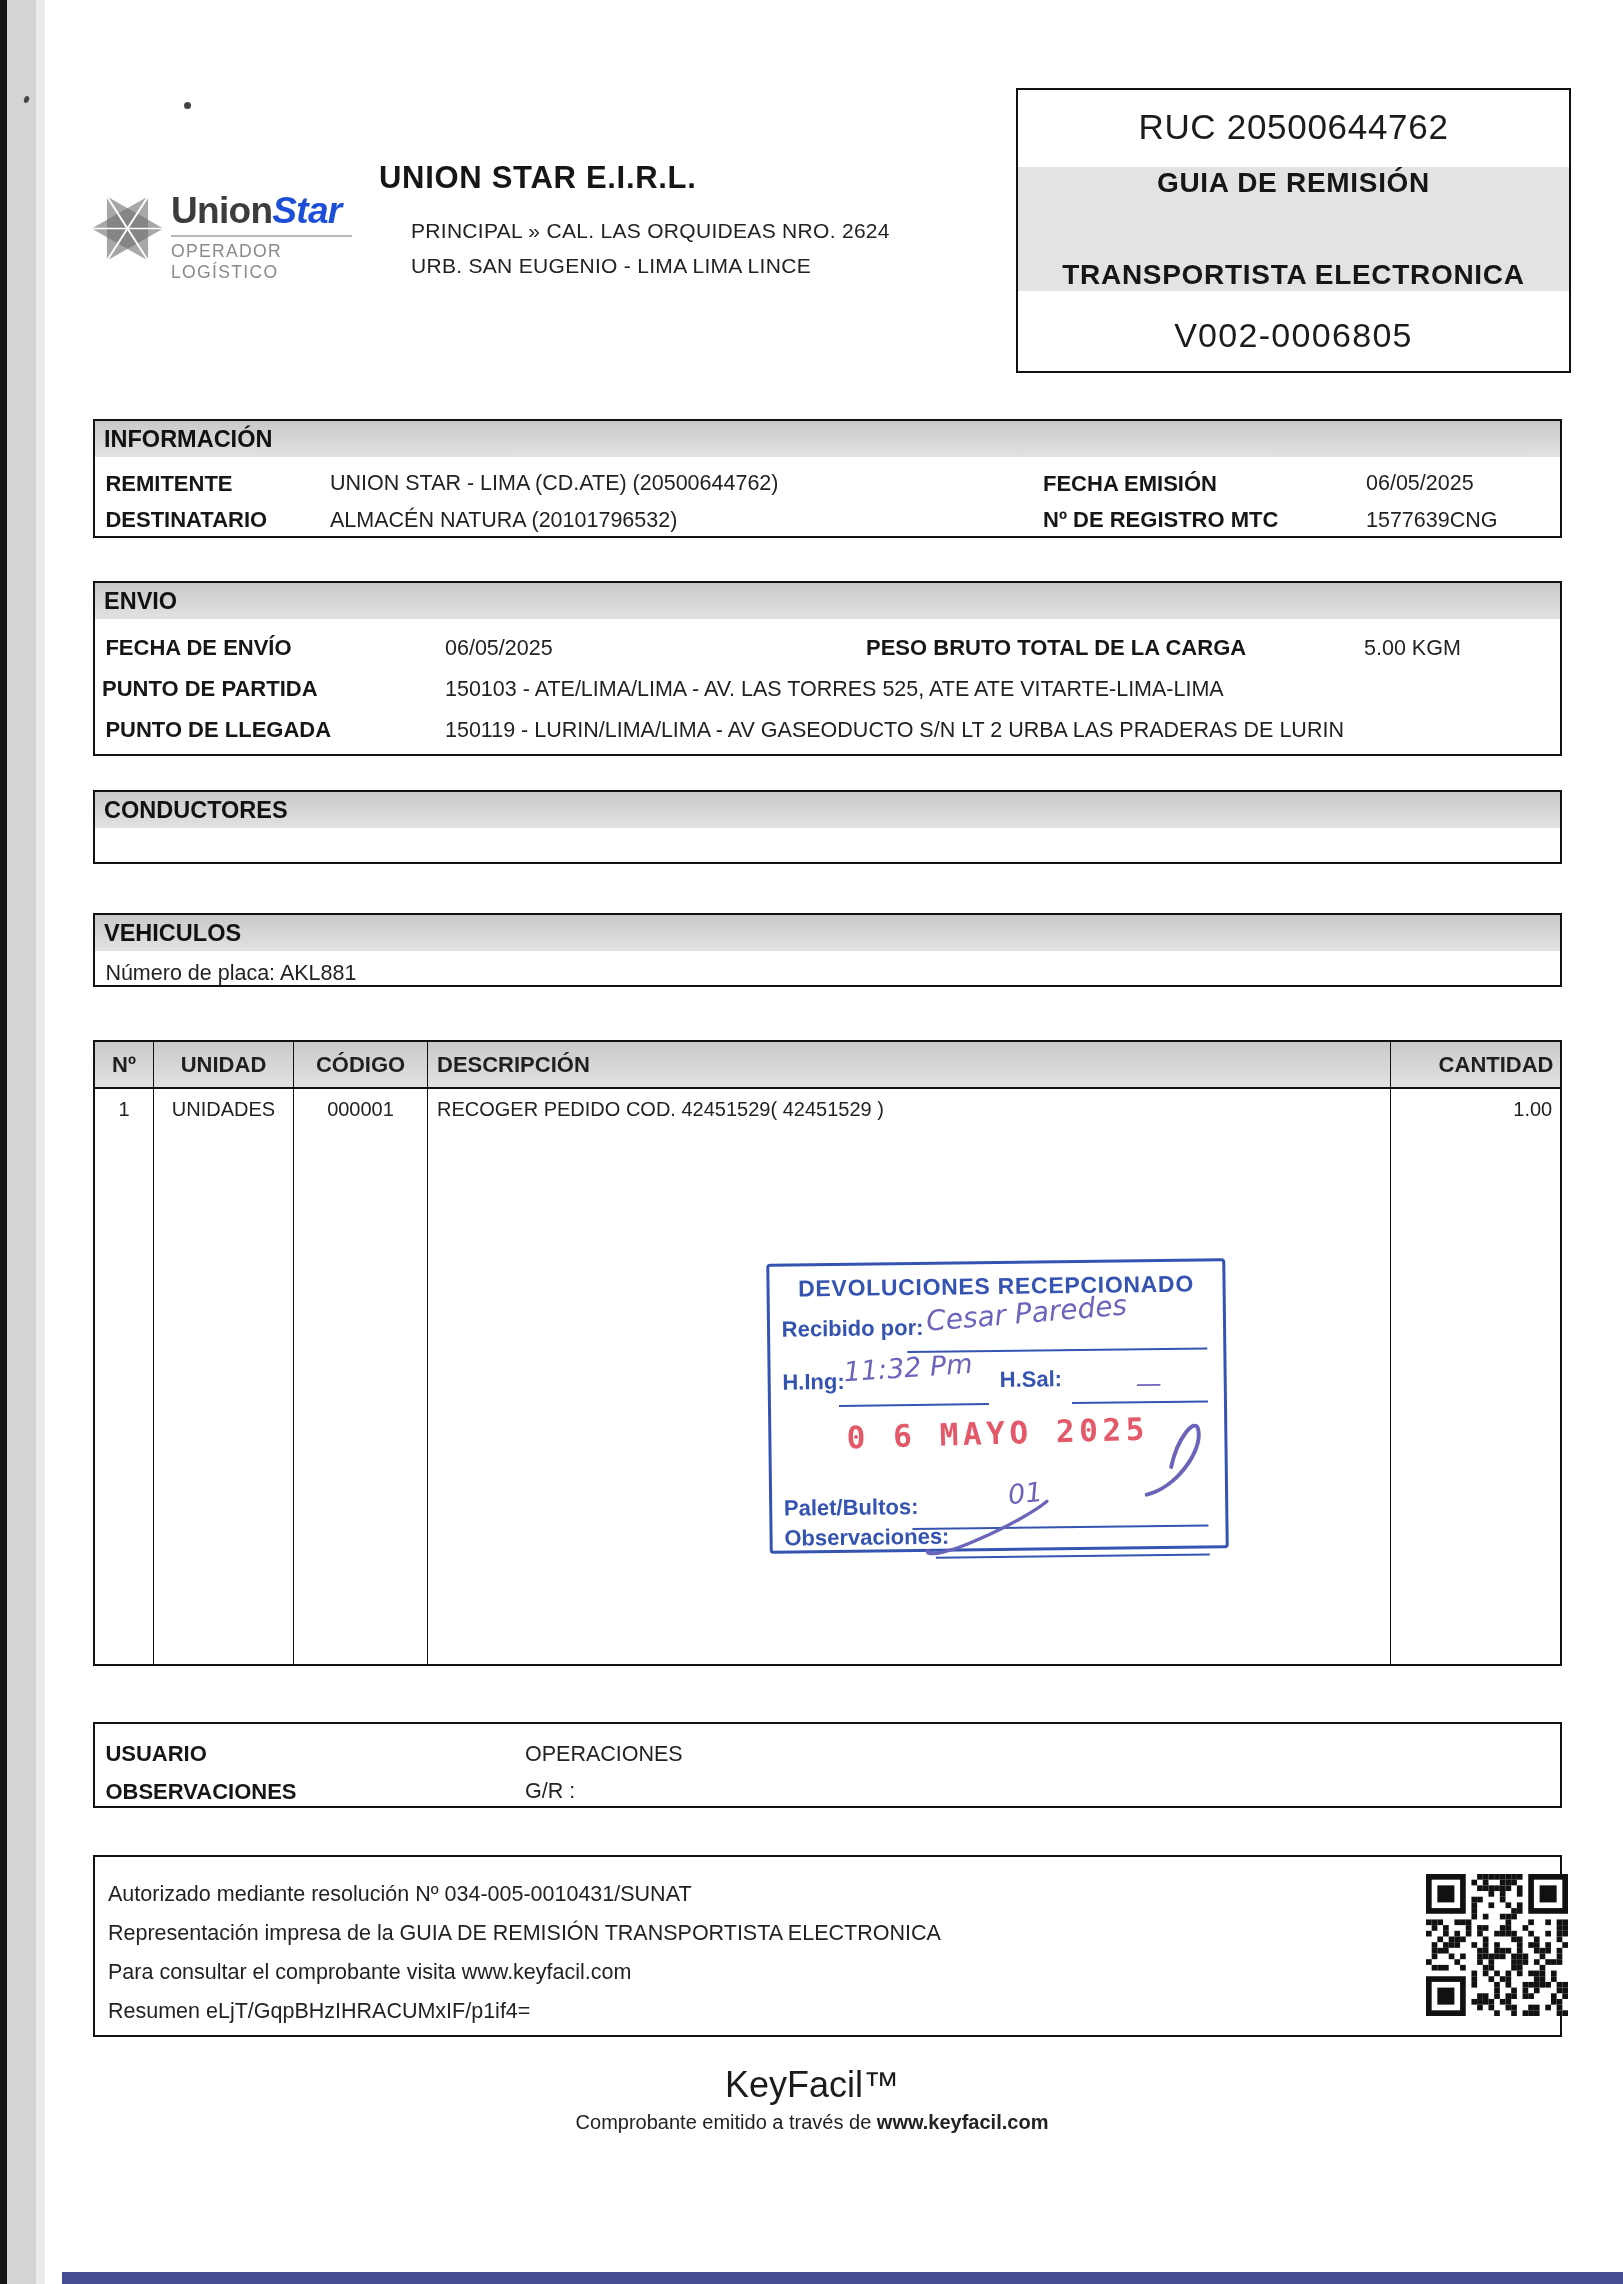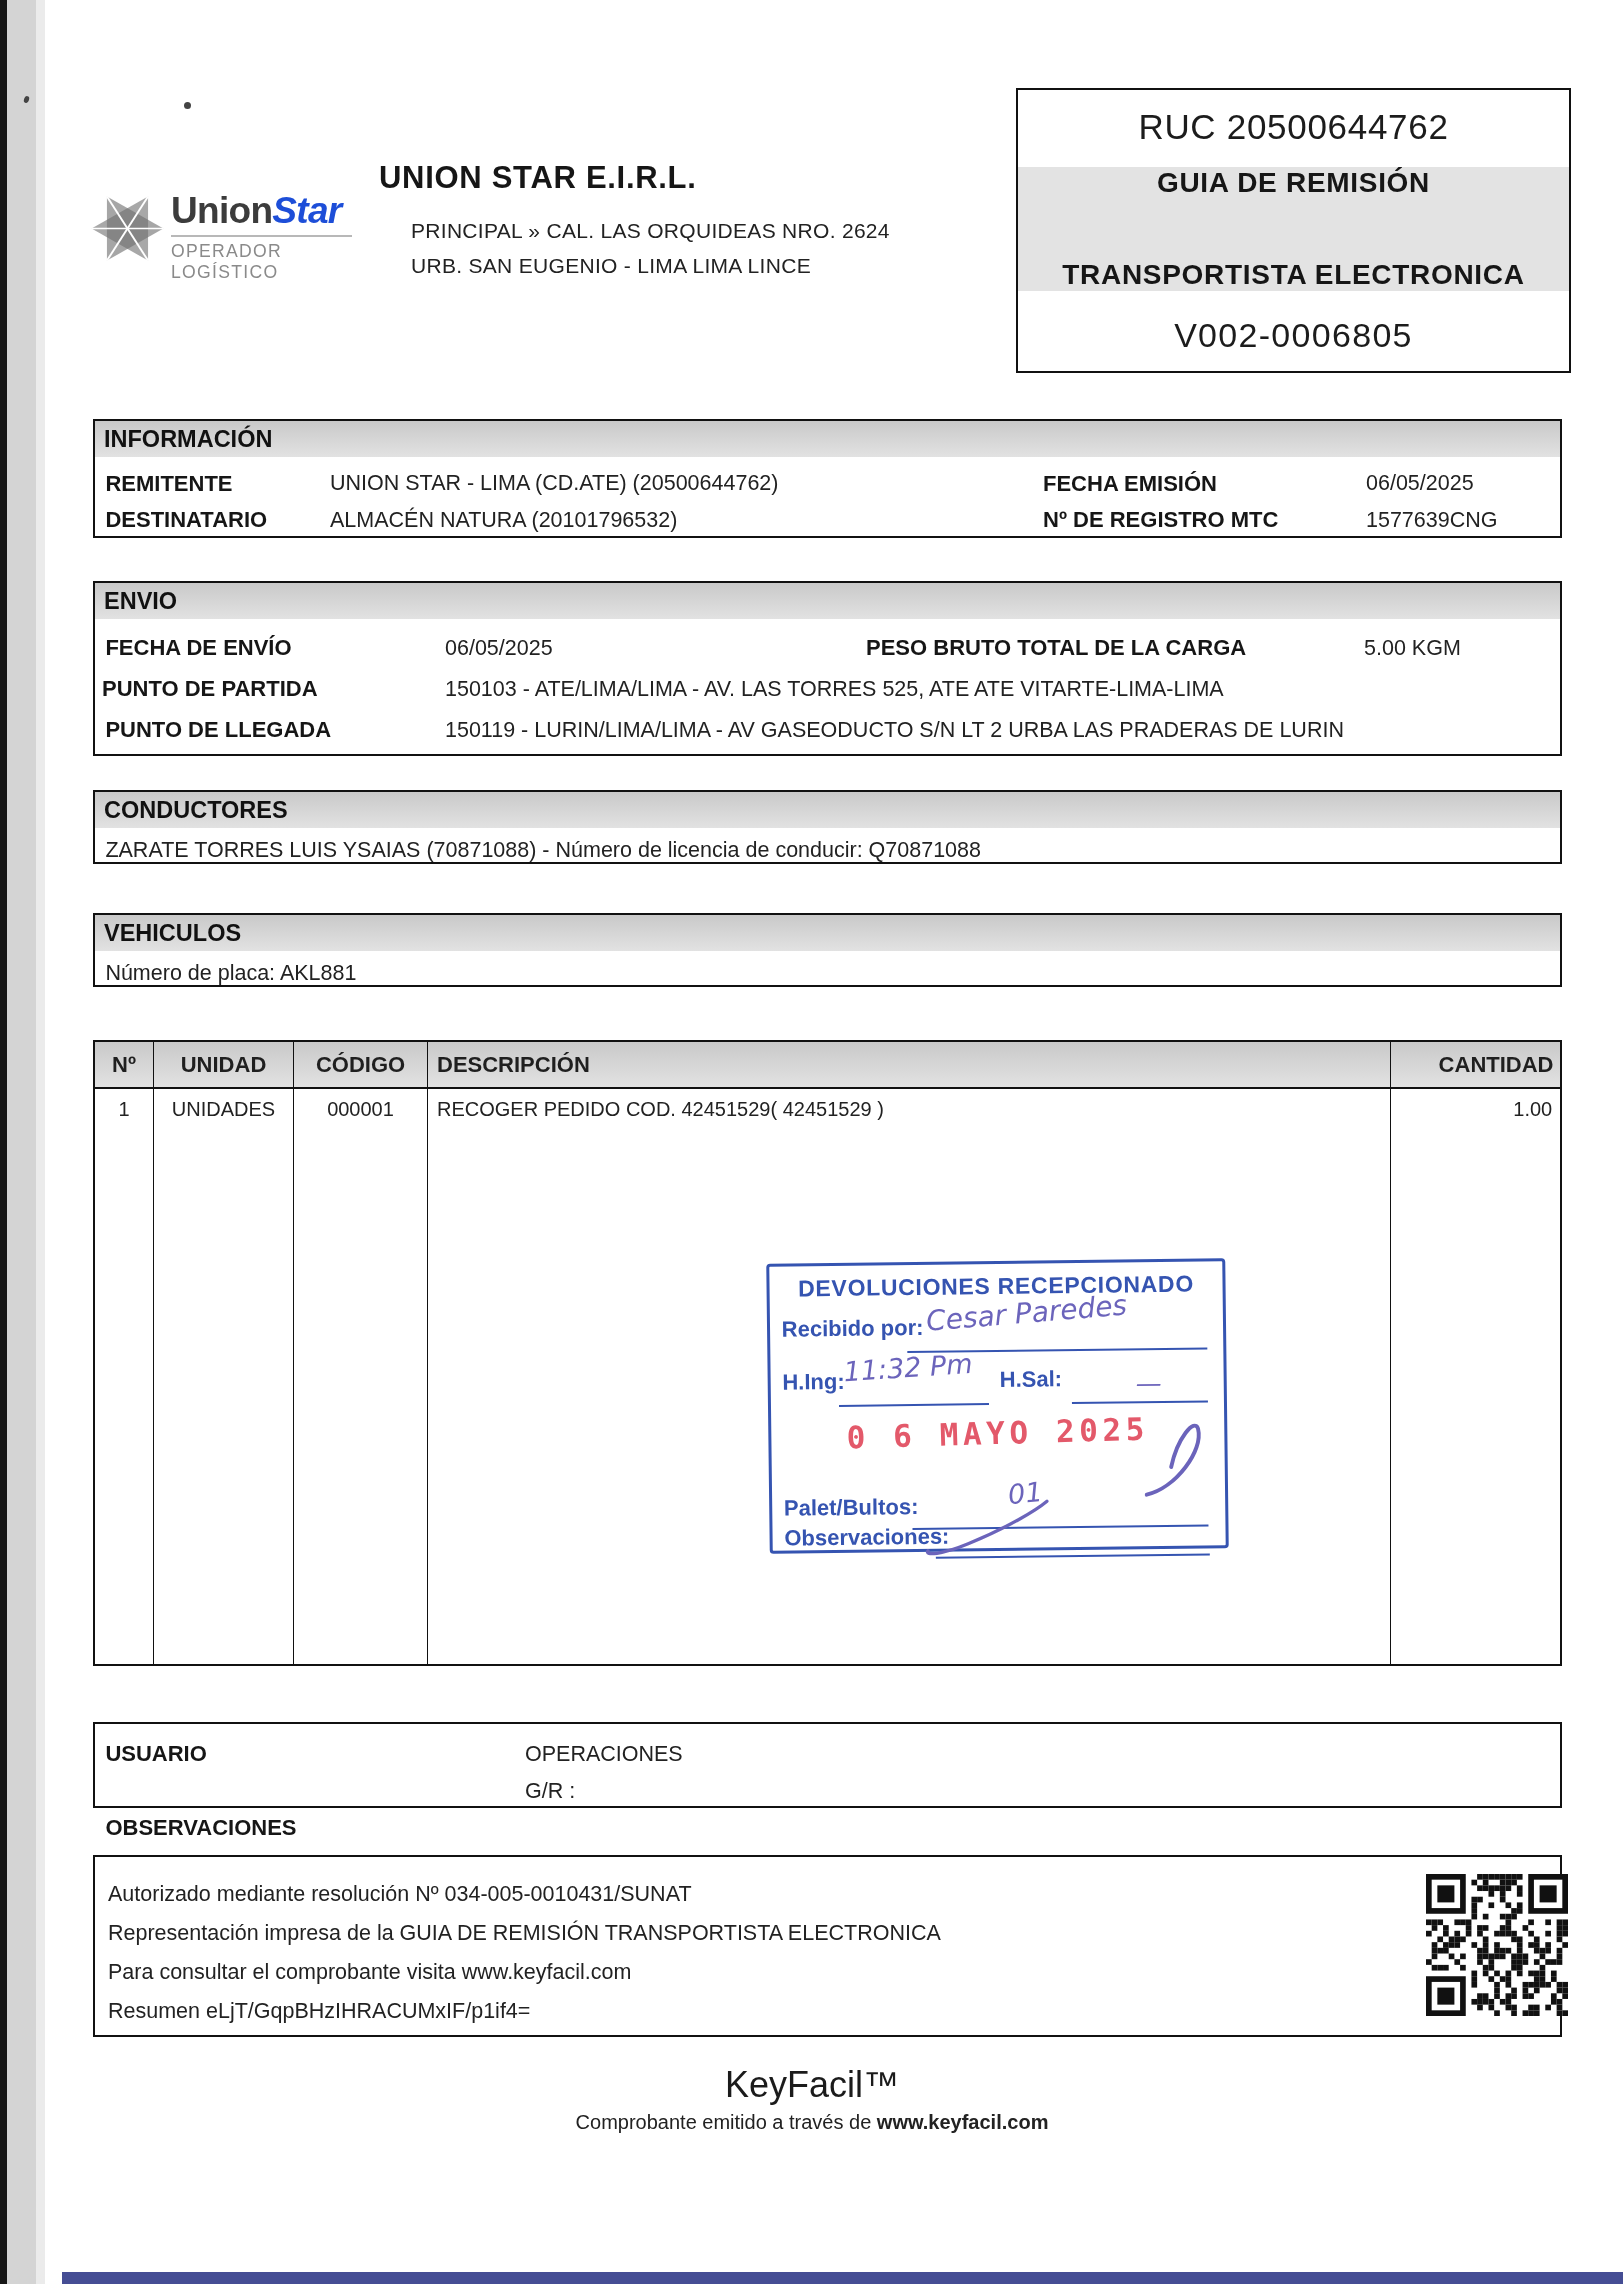--- a/index.html
+++ b/index.html
@@ -116,21 +116,20 @@
     <div class="abs lbl" style="left:771px;top:52px;">PESO BRUTO TOTAL DE LA CARGA</div>
     <div class="abs val" style="left:1269px;top:53px;">5.00 KGM</div>
     <div class="abs lbl" style="left:7px;top:93px;">PUNTO DE PARTIDA</div>
     <div class="abs val" style="left:350px;top:94px;">150103 - ATE/LIMA/LIMA - AV. LAS TORRES 525, ATE ATE VITARTE-LIMA-LIMA</div>
     <div class="abs lbl" style="left:10.4px;top:134px;">PUNTO DE LLEGADA</div>
     <div class="abs val" style="left:350px;top:135px;">150119 - LURIN/LIMA/LIMA - AV GASEODUCTO S/N LT 2 URBA LAS PRADERAS DE LURIN</div>
   </div>
 
   <div class="abs sec" style="top:790px;height:74px;">
     <div class="sec-head">CONDUCTORES</div>
-    <div class="abs val" style="left:10.4px;top:46px;">ZARATE TORRES LUIS YSAIAS (70871088) - Número de licencia de conducir: Q70871088</div>
   </div>
 
   <div class="abs sec" style="top:913px;height:74px;">
     <div class="sec-head">VEHICULOS</div>
     <div class="abs val" style="left:10.4px;top:46px;">Número de placa: AKL881</div>
   </div>
 
   <div class="abs items">
     <div class="th tC cR">Nº</div>
     <div class="th tC cR">UNIDAD</div>
@@ -172,21 +171,21 @@
     <div class="abs st" style="left:11.7px;top:259px;font-size:22px;">Observaciones:</div>
     <div class="abs sline" style="left:163px;top:292px;width:274px;"></div>
     <svg class="abs" style="left:150px;top:235px;width:130px;height:59px;" viewBox="0 0 200 90">
       <path d="M8,78 C2,86 30,84 70,68 C130,44 175,18 192,4" fill="none" stroke="#645cb8" stroke-width="5" stroke-linecap="round"></path>
     </svg>
   </div>
 
   <div class="abs sec" style="top:1722px;height:86px;">
     <div class="abs lbl" style="left:10.4px;top:17px;">USUARIO</div>
     <div class="abs val" style="left:430px;top:17.6px;">OPERACIONES</div>
-    <div class="abs lbl" style="left:10.4px;top:55px;margin-top:36px;">OBSERVACIONES</div>
+    <div class="abs lbl" style="left:10.4px;top:55px;">OBSERVACIONES</div>
     <div class="abs val" style="left:430px;top:55px;">G/R :</div>
   </div>
 
   <div class="abs sec" style="top:1855px;height:182px;border-width:2px;">
     <div class="abs foot-line" style="top:25px;">Autorizado mediante resolución Nº 034-005-0010431/SUNAT</div>
     <div class="abs foot-line" style="top:64px;">Representación impresa de la GUIA DE REMISIÓN TRANSPORTISTA ELECTRONICA</div>
     <div class="abs foot-line" style="top:103px;">Para consultar el comprobante visita www.keyfacil.com</div>
     <div class="abs foot-line" style="top:142px;">Resumen eLjT/GqpBHzIHRACUMxIF/p1if4=</div>
     <svg class="abs" style="left:1331px;top:17px;width:142px;height:142px;" viewBox="0 0 218 218">
         <rect x="0" y="0" width="218" height="218" fill="#fff"></rect>

